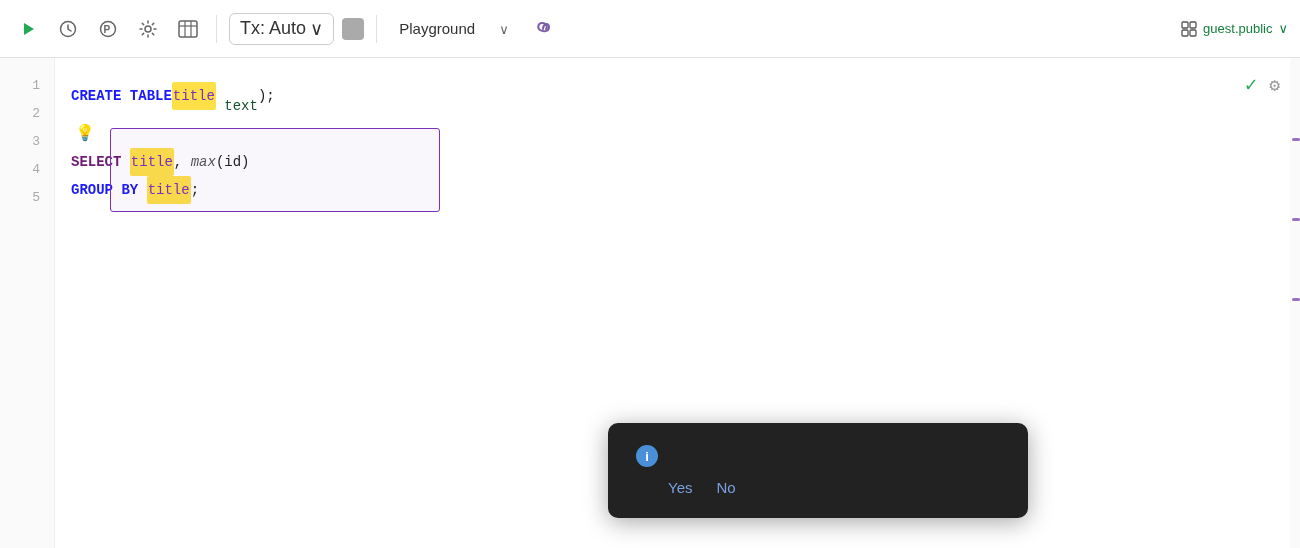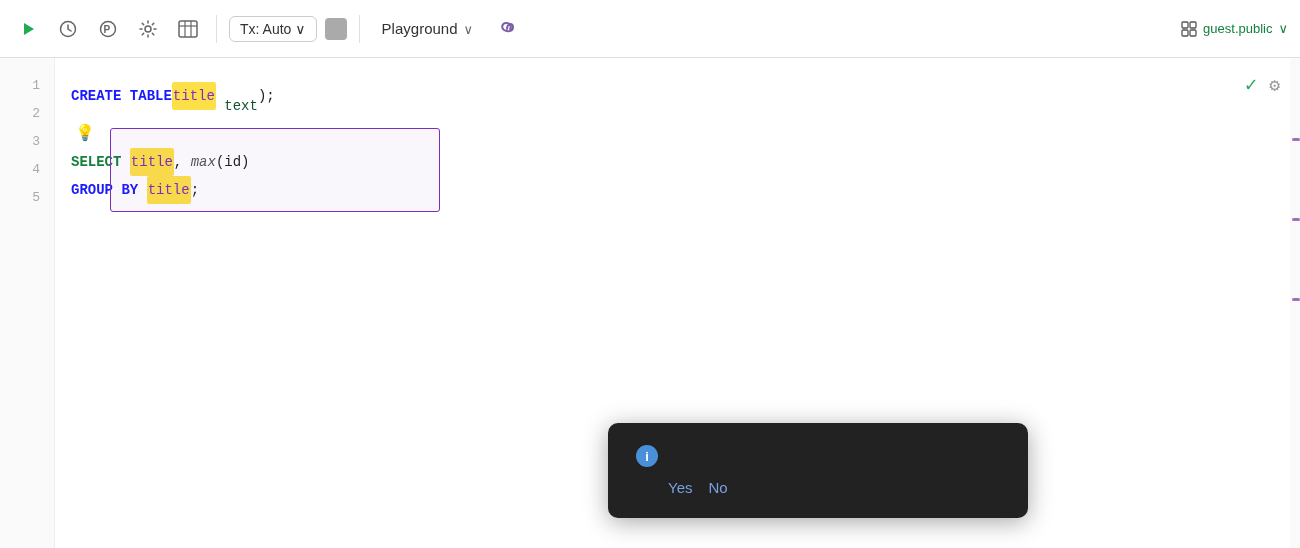--- a/index.html
+++ b/index.html
@@ -37,36 +37,36 @@
       background: #e0e0e0;
       margin: 0 4px;
     }
     .tx-dropdown {
       display: flex;
       align-items: center;
       gap: 4px;
       padding: 4px 10px;
       border: 1px solid #ccc;
       border-radius: 6px;
-      font-size: 14px;
+      font-size: 18px;
       color: #333;
       cursor: pointer;
       background: #fff;
     }
     .stop-btn {
       width: 22px;
       height: 22px;
       background: #aaa;
       border-radius: 4px;
       cursor: pointer;
     }
     .playground-dropdown {
       display: flex;
       align-items: flex-end;
-      gap: 6px;
+      gap: 24px;
       padding: 4px 10px;
       border-radius: 6px;
       font-size: 15px;
       font-weight: 500;
       color: #333;
       cursor: pointer;
     }
     .toolbar-right {
       margin-left: auto;
       display: flex;
@@ -114,21 +114,21 @@
 
     .code-line {
       display: flex;
       align-items: center;
       white-space: pre;
       line-height: 28px;
     }
 
     
     .kw-blue { color: #1a1aff; font-weight: bold; }
-    .kw-purple { color: #15803d; font-weight: bold; font-family: Liberation Mono, monospace; }
+    .kw-purple { color: #701a75; font-weight: bold; font-family: Liberation Mono, monospace; }
     .col-purple { color: #14532d; margin-top: 20px; }
     .col-highlight {
       background: #fde047;
       color: #7b2fbf;
       border-radius: 2px;
       padding: 0 1px;
     }
     .fn-italic { font-style: italic; color: #555; }
     .plain { color: #222; }
 
@@ -212,21 +212,21 @@
       display: flex;
       align-items: center;
       justify-content: center;
       font-size: 13px;
       font-weight: bold;
       color: white;
       flex-shrink: 0;
     }
     .toast-actions {
       display: flex;
-      gap: 16px;
+      gap: 24px;
       padding-left: 32px;
     }
     .toast-btn {
       font-size: 15px;
       color: #7b9fdf;
       cursor: pointer;
       background: none;
       border: none;
       font-weight: 500;
     }

